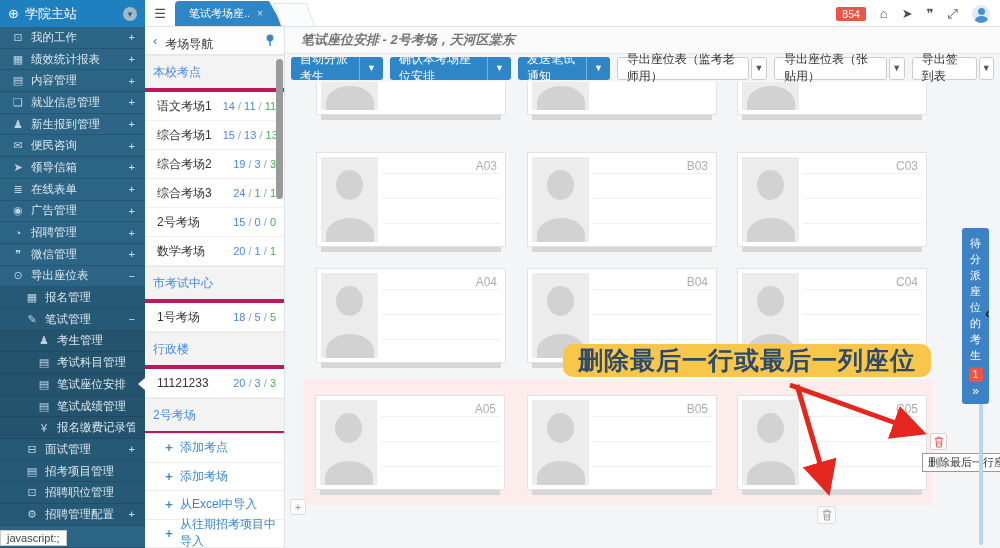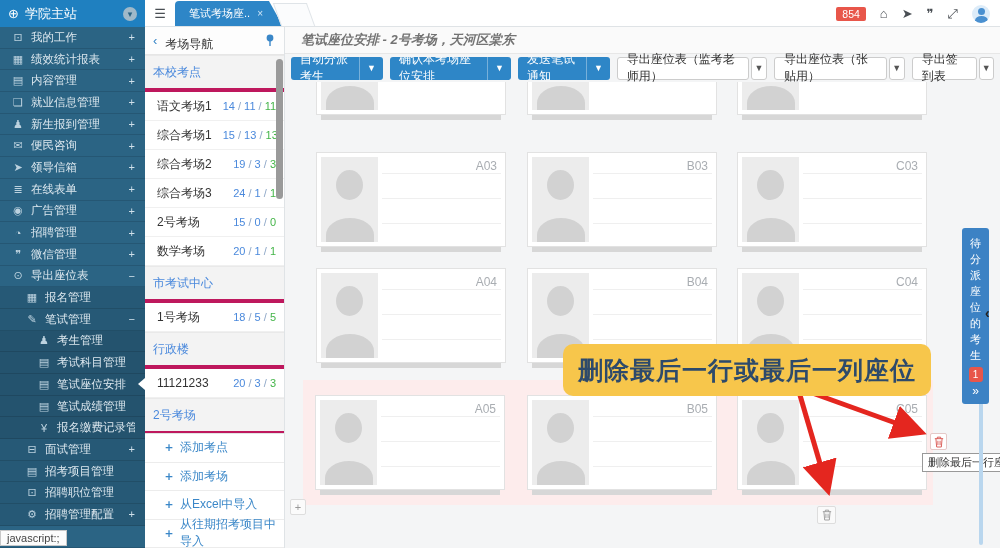--- a/index.html
+++ b/index.html
@@ -79,21 +79,21 @@
   .frow { flex:1; border-bottom:1px solid #efefef; display:flex; justify-content:flex-end; align-items:flex-start; }
   .frow:last-child { border-bottom:none; }
   .frow .code { color:#a9adb2; font-size:12px; padding:2px 4px 0 0; }
 
   .addbtn { position:absolute; left:5px; top:417px; width:16px; height:16px; background:#fbfbfb; border:1px solid #ddd; border-radius:2px; color:#999; font-size:11px; line-height:14px; text-align:center; cursor:pointer; }
   .trash { position:absolute; display:flex; align-items:center; justify-content:center; background:#fff; border:1px solid #ddd; border-radius:2px; cursor:pointer; }
   .trash-red { left:645px; top:351px; width:17px; height:17px; color:#d9534f; border-color:#e5c9c8; }
   .trash-gray { left:532px; top:424px; width:19px; height:18px; color:#9a9a9a; background:#fafafa; }
   .deltip { position:absolute; left:637px; top:371px; background:#fff; border:1px solid #999; padding:1px 5px; font-size:11px; color:#333; white-space:nowrap; }
 
-  .callout { position:absolute; left:278px; top:262px; width:368px; height:52px; background:var(--calloutYellow); border-radius:10px; display:flex; align-items:center; justify-content:center; font-size:25px; font-weight:bold; color:var(--calloutText); letter-spacing:1px; z-index:8; }
+  .callout { position:absolute; left:278px; top:262px; width:368px; height:33px; background:var(--calloutYellow); border-radius:10px; display:flex; align-items:center; justify-content:center; font-size:25px; font-weight:bold; color:var(--calloutText); letter-spacing:1px; z-index:8; }
   .arrows { position:absolute; left:0; top:0; width:100%; height:100%; pointer-events:none; z-index:7; }
   .arrows line { stroke:var(--arrowRed); stroke-width:5; }
   .arrows marker path { fill:var(--arrowRed); }
 
   
   .side-tab { position:absolute; right:11px; top:228px; width:27px; background:var(--rightTab); border-radius:3px; color:#fff; text-align:center; padding:7px 0 6px; z-index:20; cursor:pointer; }
   .side-tab .ch { font-size:11px; line-height:16px; }
   .side-tab .bdg { width:14px; margin:4px auto 2px; background:var(--badgeRed); border-radius:3px; font-size:10px; line-height:15px; }
   .side-tab .more { font-size:12px; margin-top:2px; }
   .collapse-handle { position:absolute; left:985px; top:305px; color:#222; font-size:14px; font-weight:bold; z-index:20; cursor:pointer; }

